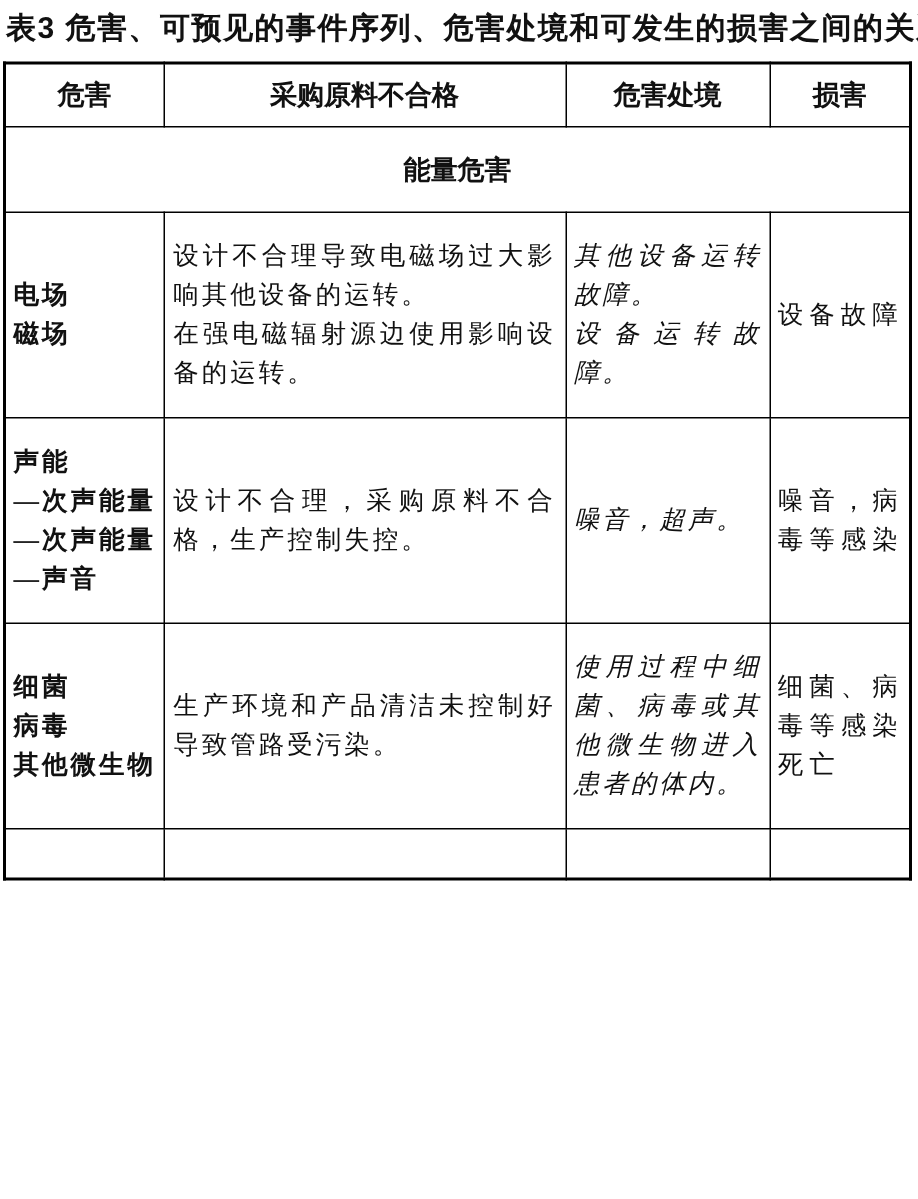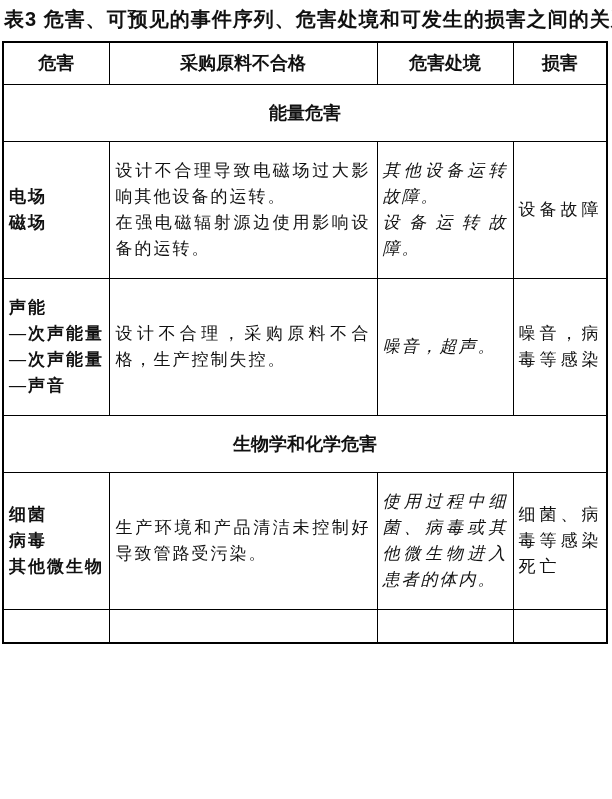--- a/index.html
+++ b/index.html
@@ -115,23 +115,20 @@
         <p>设计不合理，采购原料不合格，生产控制失控。</p>
       </td>
       <td class="c-situation cell">
         <p>噪音，超声。</p>
       </td>
       <td class="c-harm cell">
         <p>噪音，病毒等感染</p>
       </td>
     </tr>
 
-    <tr style="height:31px">
-      <td class="section-cell" colspan="4">生物学和化学危害</td>
-    </tr>
 
     <tr style="height:118px">
       <td class="c-hazard cell">
         <p>细菌</p>
         <p>病毒</p>
         <p>其他微生物</p>
       </td>
       <td class="c-events cell">
         <p>生产环境和产品清洁未控制好导致管路受污染。</p>
       </td>

